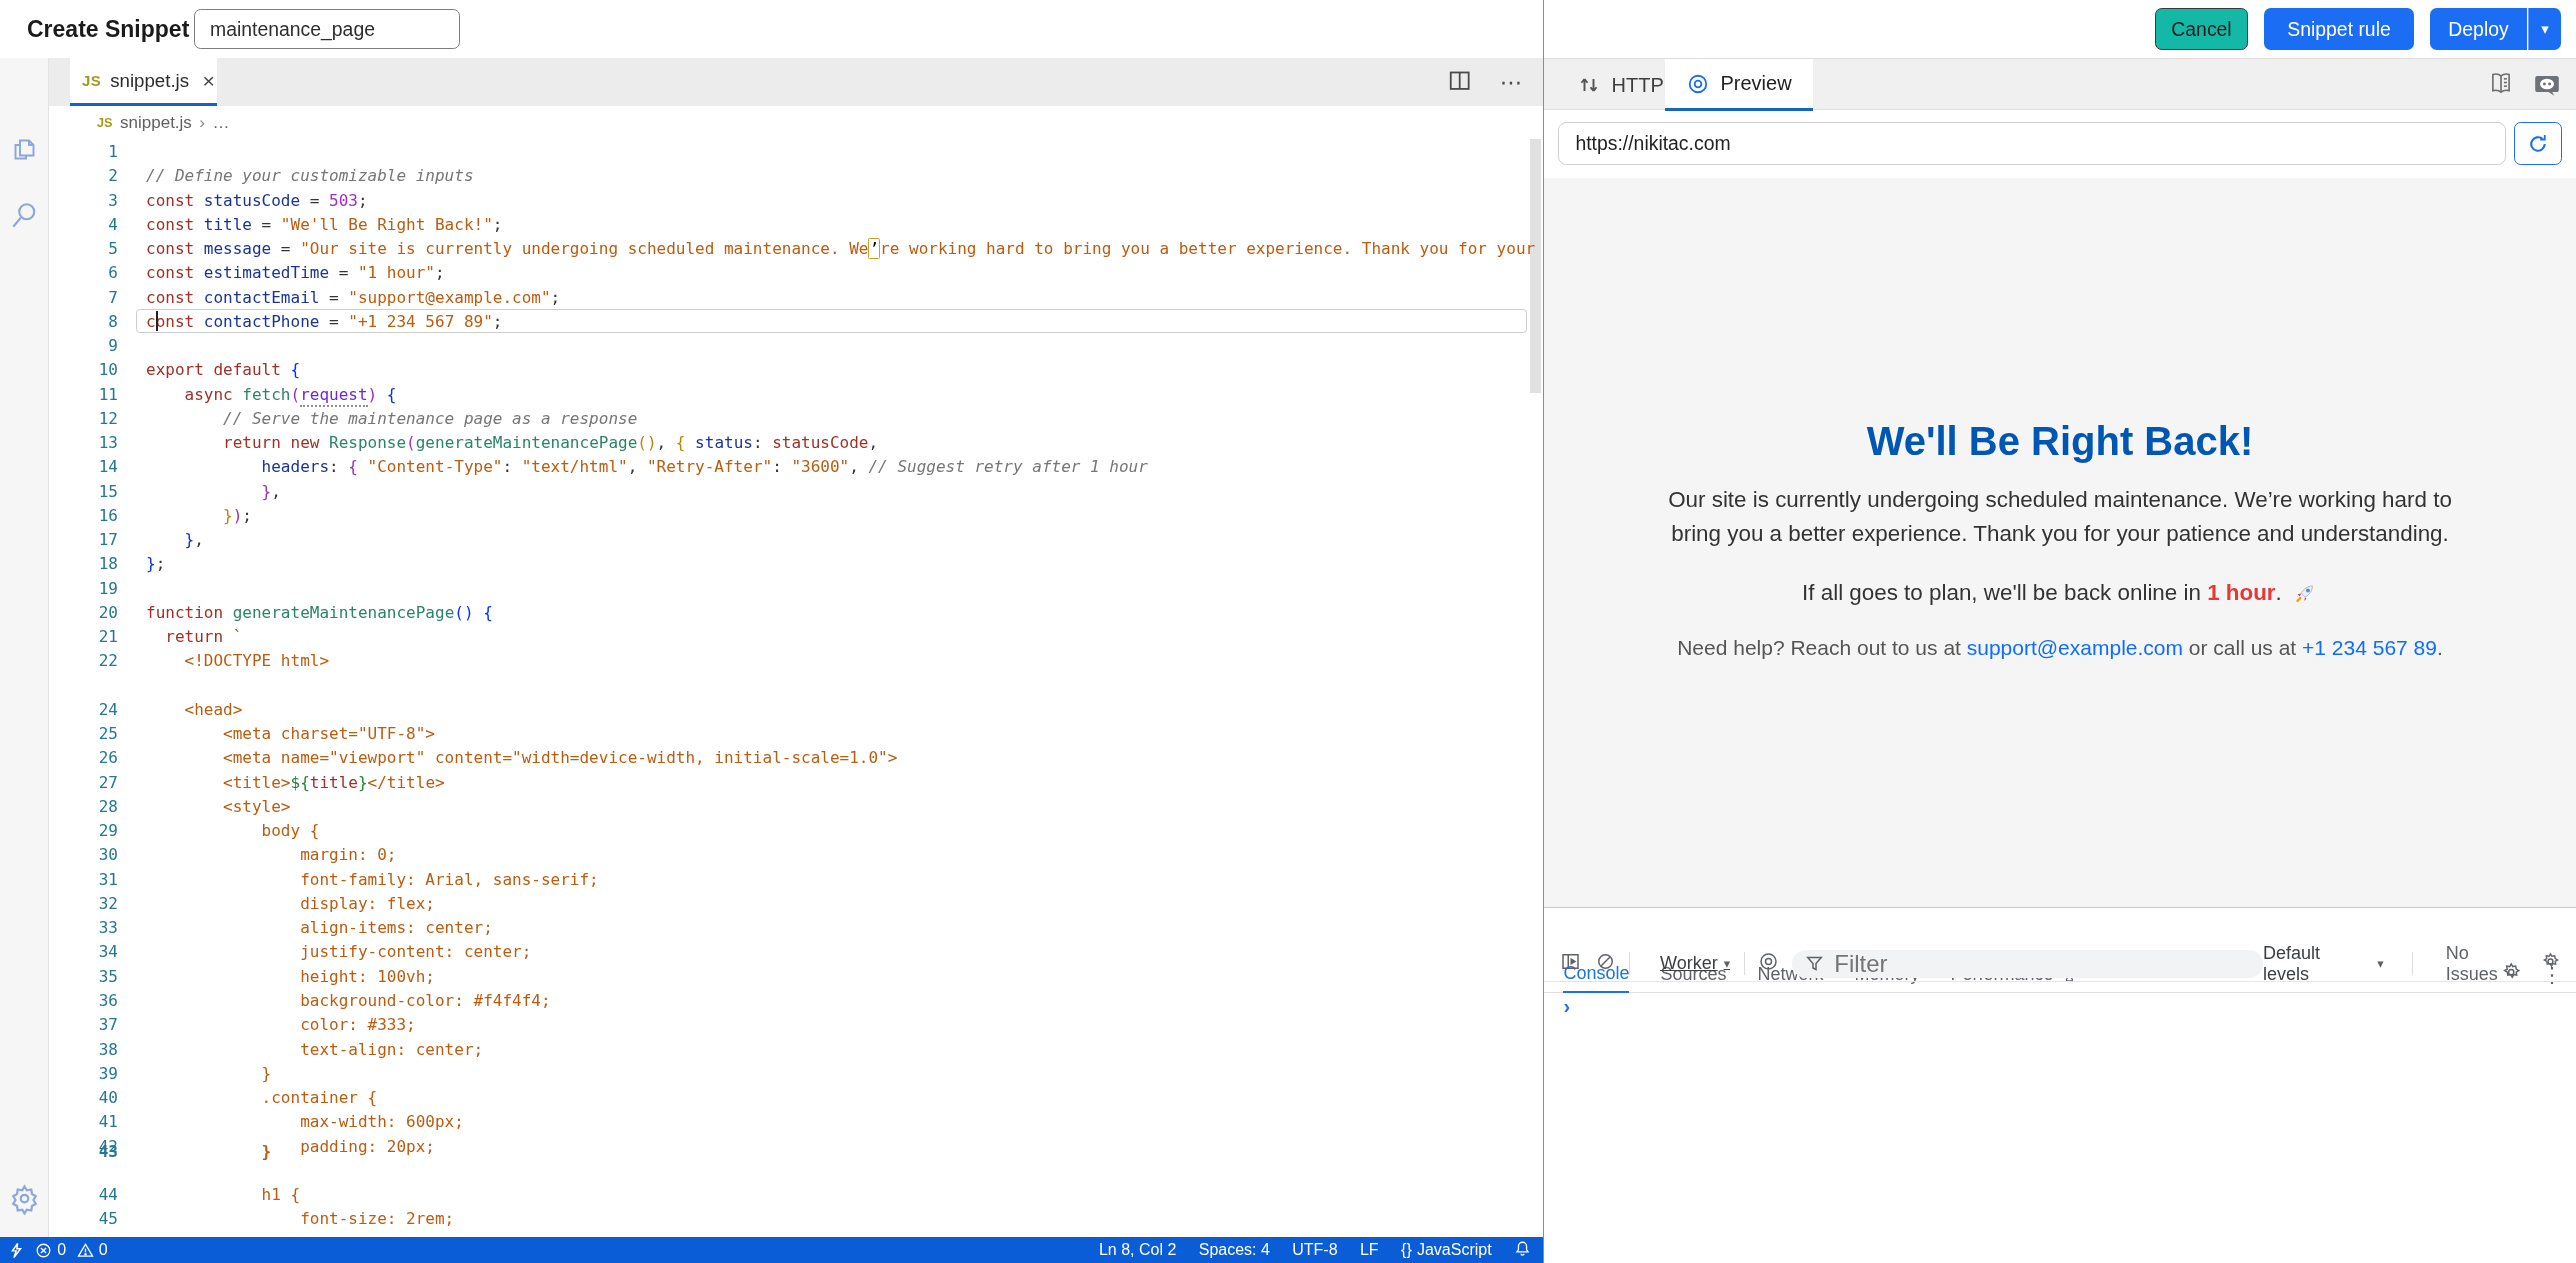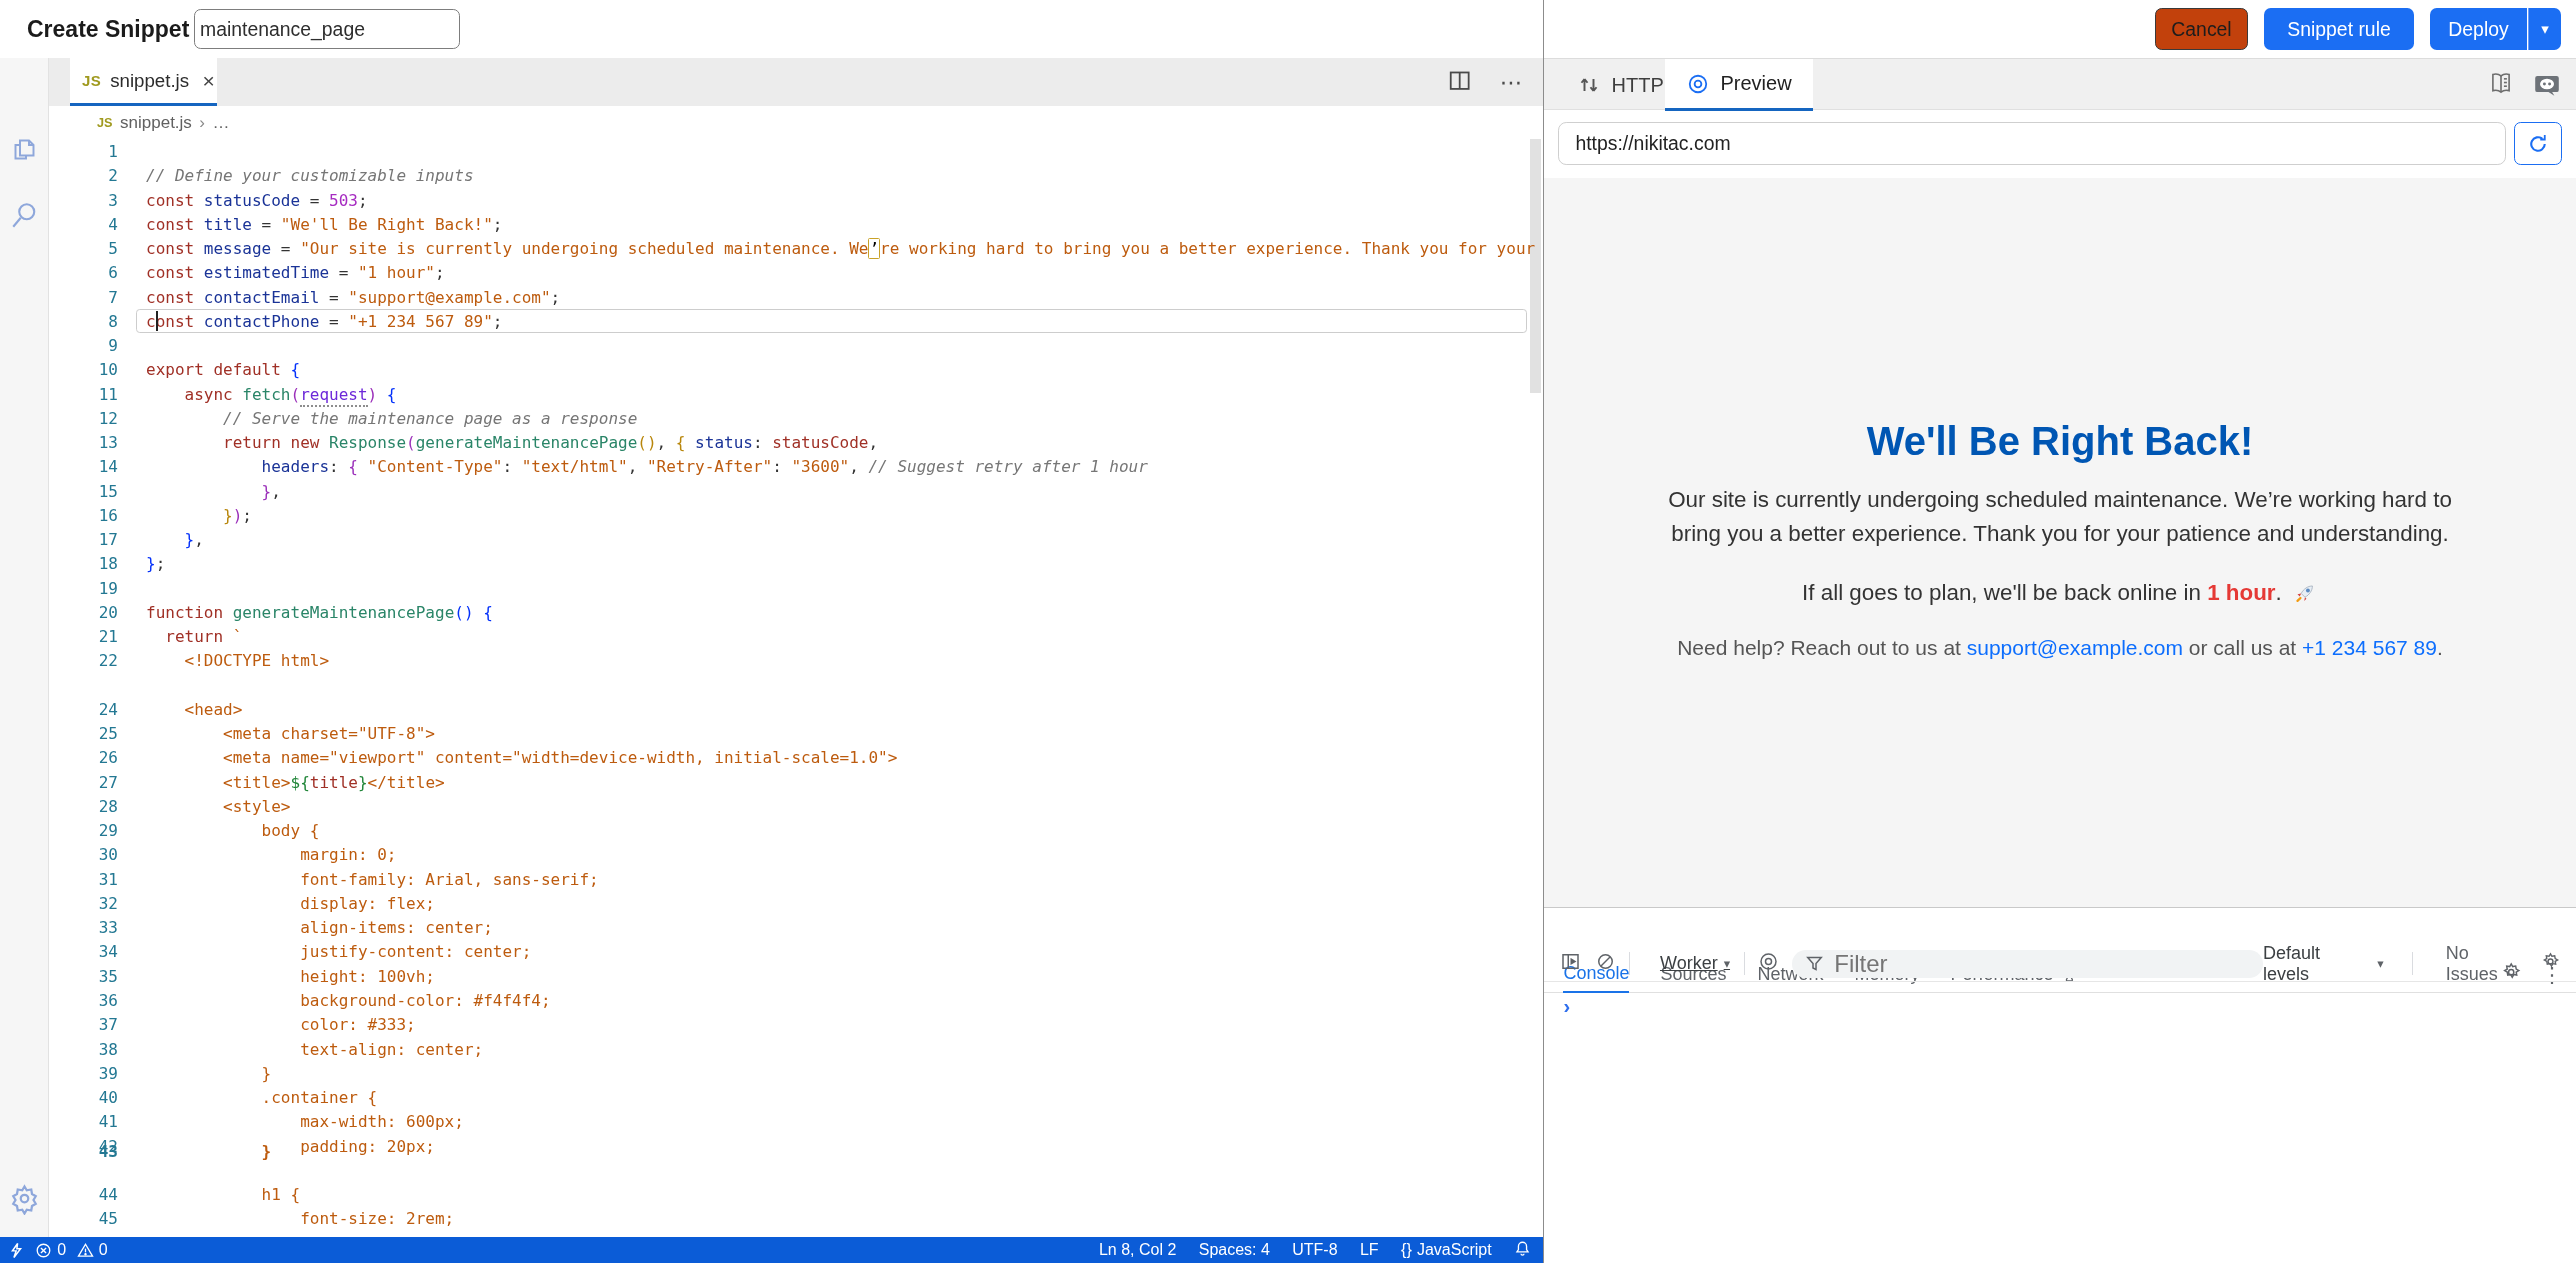--- a/index.html
+++ b/index.html
@@ -3,21 +3,21 @@
 <meta charset="utf-8">
 <style>
   * { box-sizing: border-box; margin:0; padding:0; }
   html,body { width:2576px; height:1263px; background:#fff; font-family:"Liberation Sans", sans-serif; }
   .app { position:relative; width:2576px; height:1263px; overflow:hidden; }
 
   
   .left-pane { position:absolute; left:0; top:0; width:1543px; height:1263px; background:#fff; }
   .l-header { position:absolute; left:0; top:0; width:1543px; height:58px; background:#fff; }
   .l-title { position:absolute; left:27px; top:16.4px; font-size:23px; font-weight:700; color:#1b1b1b; }
-  .name-input { position:absolute; left:194px; top:9px; width:266px; height:40px; border:1.5px solid #7d7d7d; border-radius:6.7px; font-size:19.4px; color:#2e2e2e; padding:0 5px; font-family:"Liberation Sans",sans-serif; background:#fff; }
+  .name-input { position:absolute; left:194px; top:9px; width:266px; height:40px; border:1.5px solid #7d7d7d; border-radius:6.7px; font-size:19.4px; color:#2e2e2e; padding:0 15px; font-family:"Liberation Sans",sans-serif; background:#fff; }
 
   .activity-bar { position:absolute; left:0; top:58px; width:49px; height:1179px; background:#f6f6f6; border-right:0.7px solid #e2e2e2; }
   .ab-icon { position:absolute; left:8.2px; width:33px; height:33px; color:#8ea7db; }
   .ab-icon svg { width:33px; height:33px; }
 
   .tabstrip { position:absolute; left:49px; top:58px; width:1494px; height:48px; background:#ececec; }
   .tab-active { position:absolute; left:21px; top:0; width:147px; height:48px; background:#fff; border-bottom:3px solid #1565c0; display:flex; align-items:center; padding:0 12px; gap:9px; }
   .js-badge { font-size:15px; font-weight:700; color:#a09a1f; letter-spacing:0.4px; }
   .tab-label { font-size:18.7px; color:#2c2c2c; }
   .tab-close { font-size:21px; color:#444; margin-left:4.5px; line-height:1; }
@@ -60,21 +60,21 @@
   .sb-item { display:flex; align-items:center; gap:5.2px; }
   .statusbar svg { width:17px; height:17px; }
 
   
   .divider { position:absolute; left:1543px; top:0; width:1.5px; height:1263px; background:#8c8c8c; }
 
   
   .right-pane { position:absolute; left:1544px; top:0; width:1032px; height:1263px; background:#fff; }
   .r-header { position:absolute; left:0; top:0; width:1032px; height:58px; background:#fff; }
   .btn { position:absolute; top:8.2px; height:42px; border-radius:6.7px; font-size:19.4px; display:flex; align-items:center; justify-content:center; cursor:pointer; font-family:"Liberation Sans",sans-serif; }
-  .btn-cancel { left:611px; width:93px; background:#c2410c; border:1.9px solid #3a3a3a; color:#1d1d1d; }
+  .btn-cancel { left:611px; width:93px; background:#14b8a6; border:1.9px solid #3a3a3a; color:#1d1d1d; }
   .btn-rule { left:720px; width:150px; background:#1b6ef3; color:#fff; border:none; }
   .btn-deploy { left:886px; width:97px; background:#1b6ef3; color:#fff; border:none; border-radius:6.7px 0 0 6.7px; }
   .btn-deploy-caret { left:984px; width:33px; background:#1b6ef3; color:#fff; border:none; border-left:1.1px solid #6f9ef7; border-radius:0 6.7px 6.7px 0; font-size:15px; }
 
   .r-tabs { position:absolute; left:0; top:58px; width:1032px; height:52px; background:#f0f0f0; border-top:0.7px solid #dcdcdc; border-bottom:0.7px solid #e0e0e0; }
   .r-tab { position:absolute; top:0; height:52px; display:flex; align-items:center; gap:10.5px; font-size:20px; color:#3e3e3e; padding:0 21px; }
   .r-tab-http { left:12px; }
   .r-tab-preview { left:121px; background:#fff; border-bottom:3px solid #1565c0; color:#222; }
   .r-tab svg { width:24px; height:24px; }
   .r-tab-icons { position:absolute; right:15px; top:0; height:52px; display:flex; align-items:center; gap:18px; color:#6d6d6d; }

